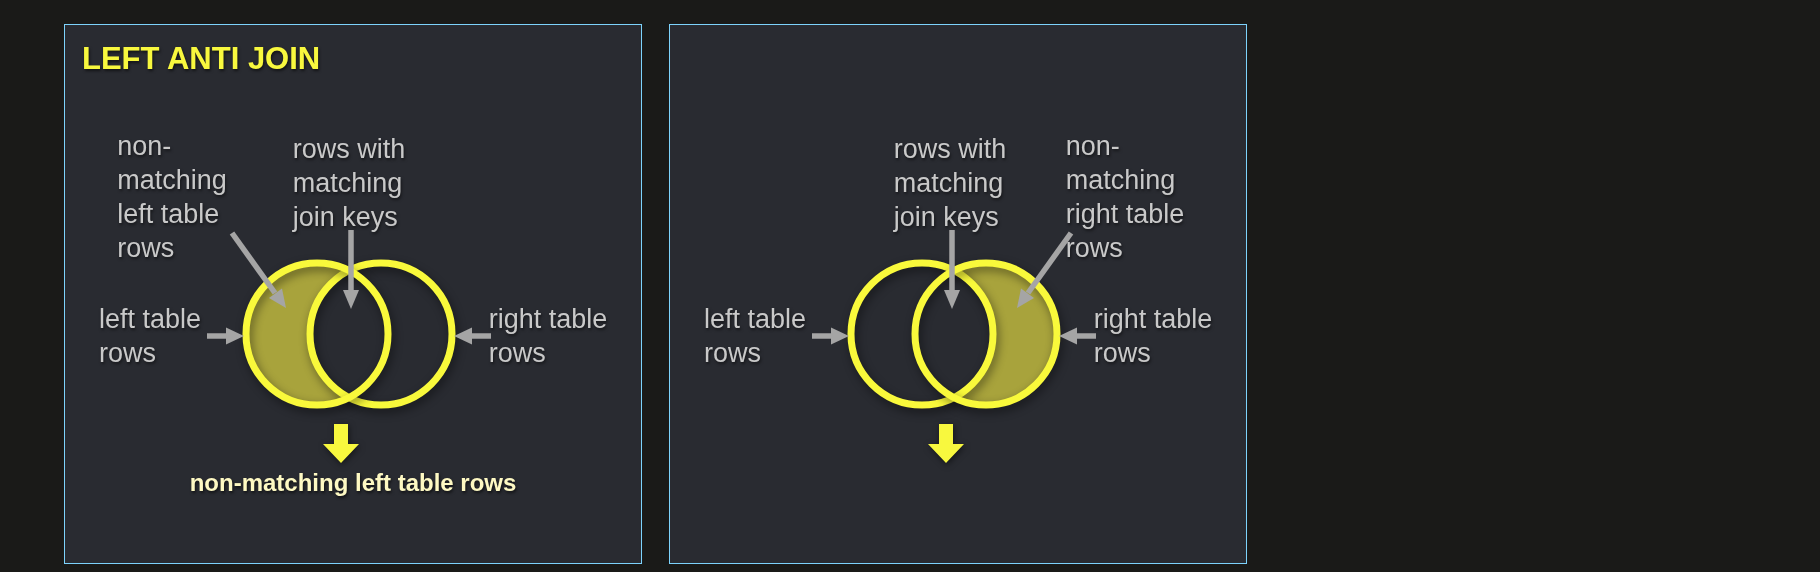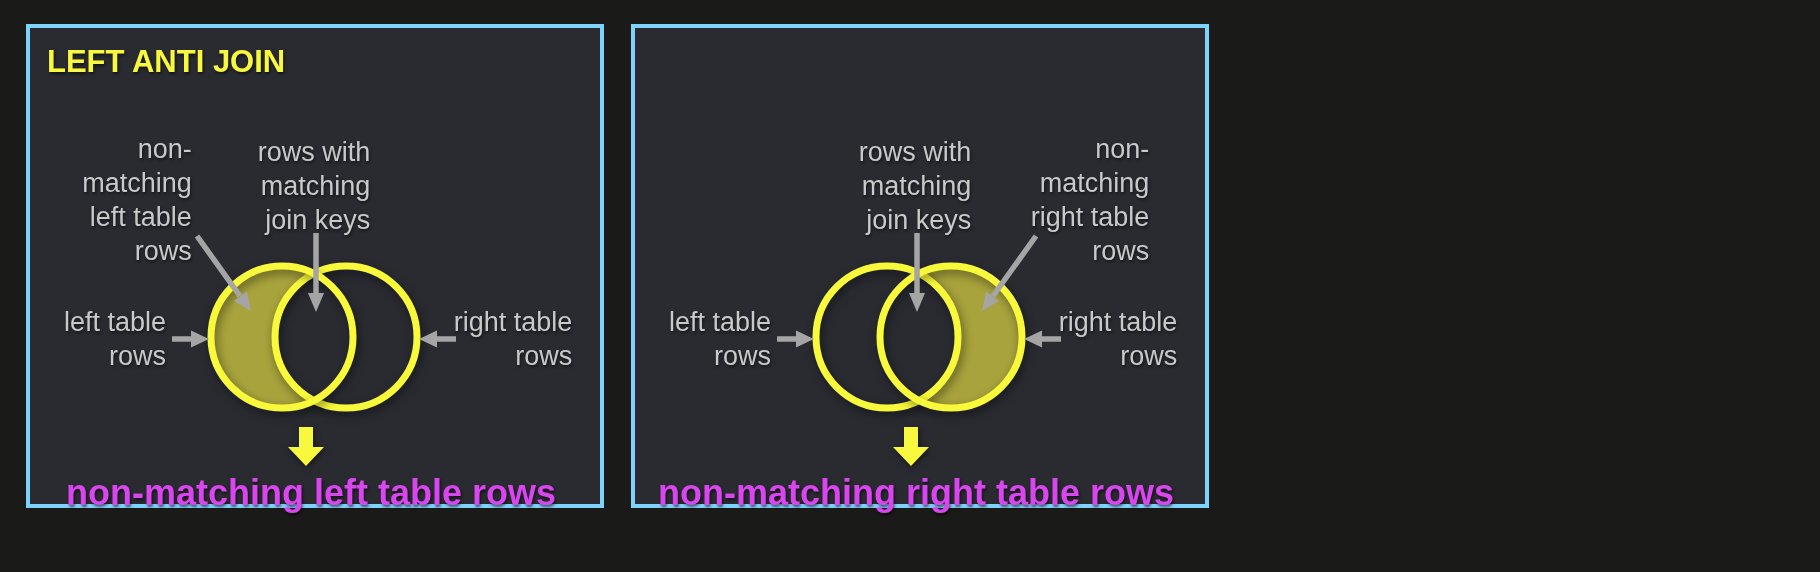--- a/index.html
+++ b/index.html
@@ -3,45 +3,45 @@
 <meta charset="utf-8">
 <style>
   html,body{margin:0;padding:0;}
   body{
     width:1820px;height:572px;
     background:#1a1a18;
     font-family:"Liberation Sans", sans-serif;
     position:relative;overflow:hidden;
   }
   .panel{
-    position:absolute;top:24px;width:578px;height:484px;
-    background:#292b31;border:4px solid #7dd3fc;box-sizing:border-box;
+    position:absolute;top:24px;width:578px;height:540px;
+    background:#292b31;border:1px solid #7dd3fc;box-sizing:border-box;margin-left:38px;
   }
   .panel.p0{left:26px;}
   .panel.p1{left:631px;}
   .panel-title{
     position:absolute;left:17px;top:16px;
     font-size:31px;font-weight:bold;color:#f8f83e;
     text-shadow:1px 2px 3px rgba(0,0,0,0.55);
     white-space:nowrap;
   }
   .venn-svg{position:absolute;left:0;top:0;}
   .glabel{
     position:absolute;transform:translateX(-50%);
-    text-align:right;color:#c9c9c9;font-size:27px;line-height:34px;
+    text-align:left;color:#c9c9c9;font-size:27px;line-height:34px;
     text-shadow:1px 2px 3px rgba(0,0,0,0.5);
     white-space:nowrap;
   }
   .glabel span{display:block;}
   .lbl-mk{top:107px;}
   .lbl-nm{top:104px;}
   .lbl-side{top:277px;}
   .caption{
-    position:absolute;left:281px;top:444px;transform:translateX(-50%);
-    font-size:36px;font-weight:bold;color:#d946ef;
+    position:absolute;left:288px;top:444px;transform:translateX(-50%);
+    font-size:24px;font-weight:bold;color:#fef9c3;
     text-shadow:1px 2px 3px rgba(0,0,0,0.6);
     white-space:nowrap;
   }
   .ring{fill:none;stroke:#f9f93b;stroke-width:7;
         filter:drop-shadow(2px 4px 5px rgba(0,0,0,0.45));}
   .crescent{fill:#a8a33c;}
   .garrow{stroke:#a5a5a5;stroke-width:5.5;}
   .ghead{fill:#a5a5a5;stroke:none;}
   .yarrow{fill:#f8f83e;filter:drop-shadow(1px 2px 3px rgba(0,0,0,0.5));}
 </style>
@@ -157,14 +157,13 @@
   <div class="glabel lbl-side" style="left:85px">
     <span>left table</span>
     <span>rows</span>
   </div>
 
   <div class="glabel lbl-side" style="left:483px">
     <span>right table</span>
     <span>rows</span>
   </div>
 
-  <div class="caption">non-matching right table rows</div>
 </div>
 
 </body></html>

